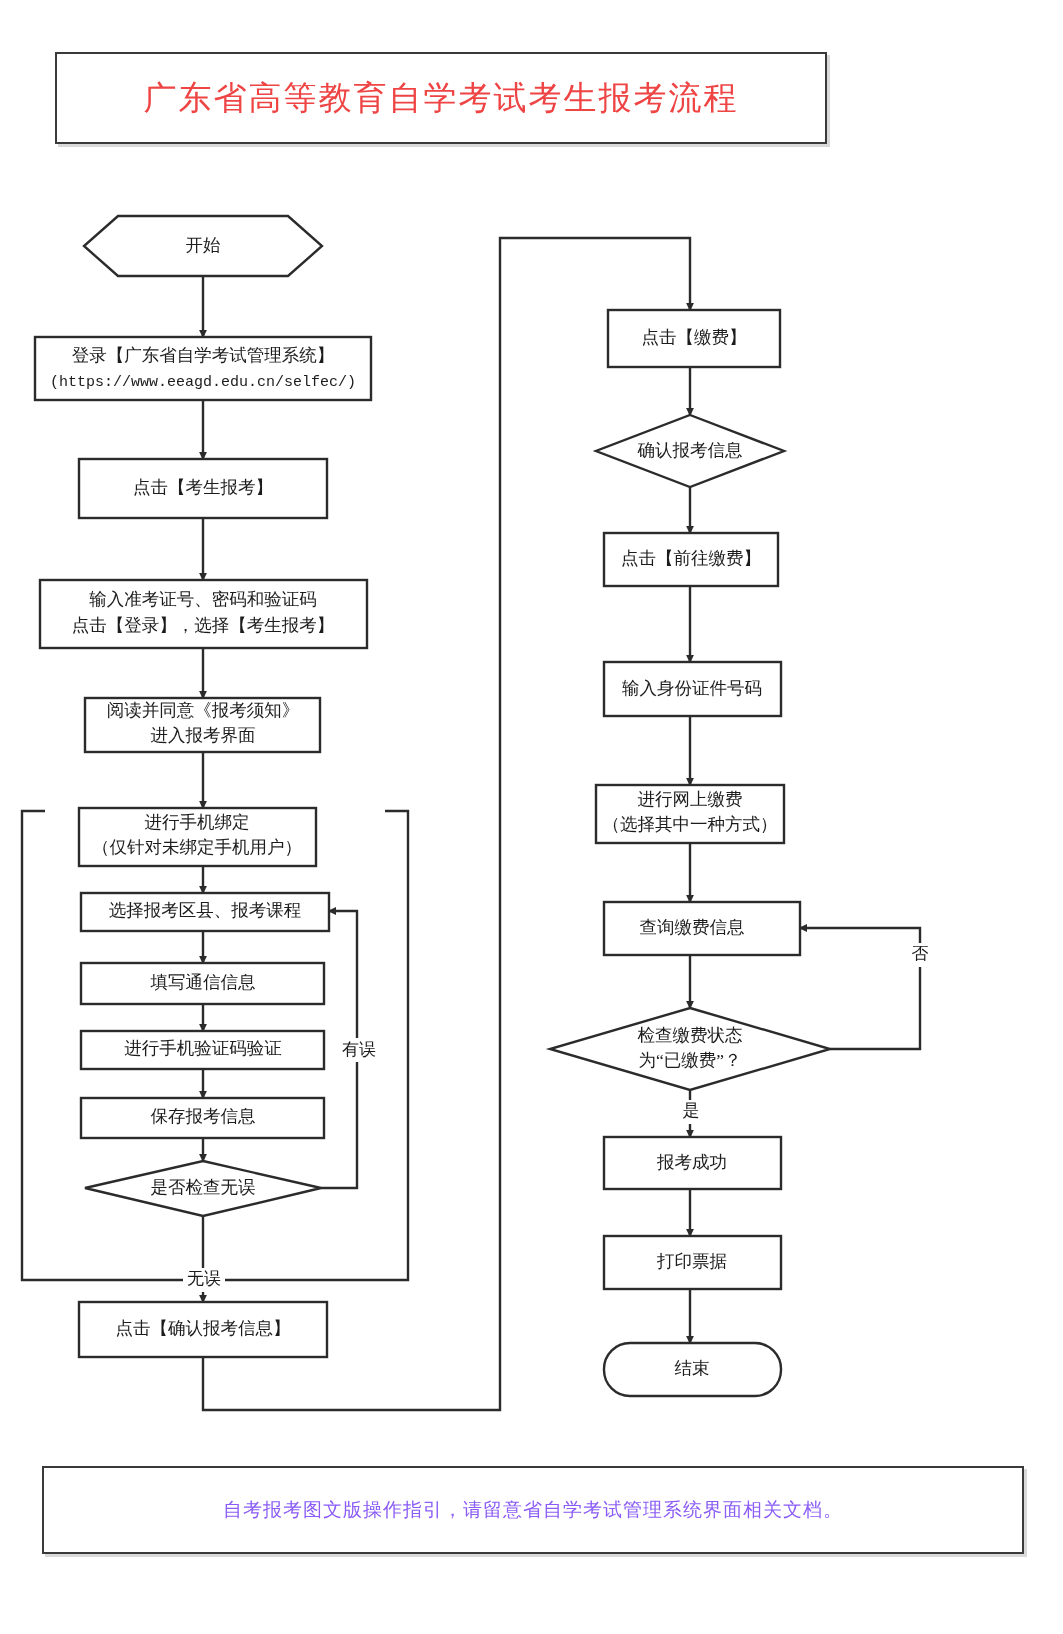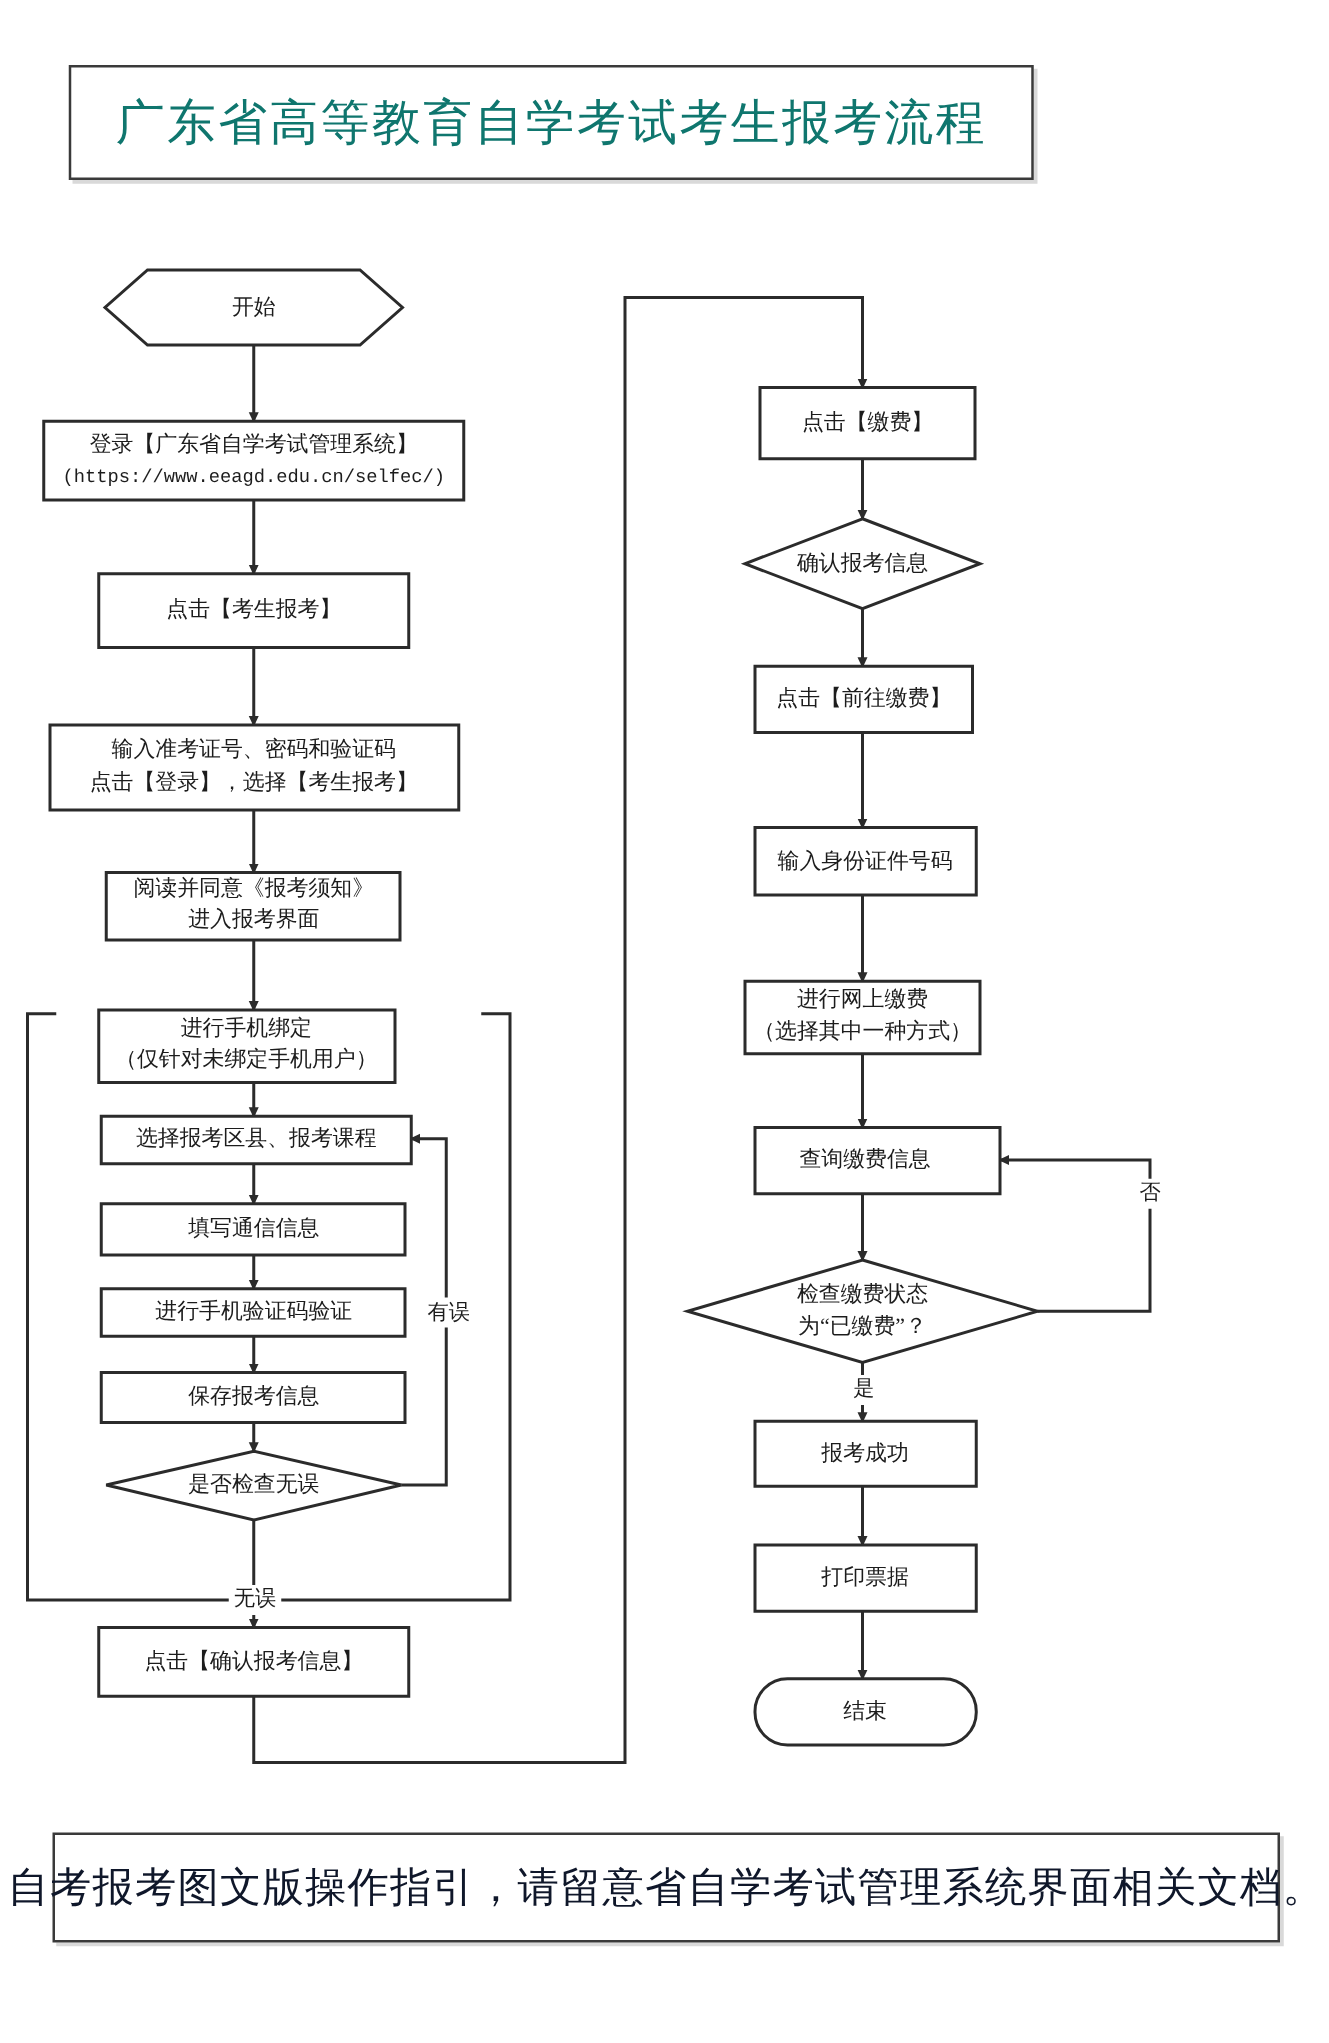--- a/index.html
+++ b/index.html
@@ -16,41 +16,41 @@
   .title-banner{
     position:absolute;
     left:55px;top:52px;
     width:768px;height:88px;
     border:2px solid #3a3a3a;
     background:#ffffff;
     box-shadow:3px 3px 0 #d9d9d9;
     display:flex;align-items:center;justify-content:center;
   }
   .title-text{
-    font-size:39px;
+    font-size:33px;
     letter-spacing:2px;
     font-family:"Liberation Serif","DejaVu Serif",serif;
-    color:#0f766e;
+    color:#ef4444;
     white-space:nowrap;
   }
 
   
   .footer-banner{
     position:absolute;
     left:42px;top:1466px;
     width:978px;height:84px;
     border:2px solid #3a3a3a;
     background:#ffffff;
     box-shadow:3px 3px 0 #d9d9d9;
     display:flex;align-items:center;justify-content:center;
   }
   .footer-text{
-    font-size:33px;
+    font-size:19px;
     letter-spacing:1px;
-    color:#0f172a;
+    color:#8b5cf6;
     white-space:nowrap;
   }
 
   
   #flow{position:absolute;left:0;top:0;width:1063px;height:1634px;}
   .nd-rect{fill:#ffffff;stroke:#2b2b2b;stroke-width:2.4;}
   .nd-dia{fill:#ffffff;stroke:#2b2b2b;stroke-width:2.4;}
   .nd-hex{fill:#ffffff;stroke:#2b2b2b;stroke-width:2.4;}
   .nd-round{fill:#ffffff;stroke:#2b2b2b;stroke-width:2.4;}
   .lnk{fill:none;stroke:#2b2b2b;stroke-width:2.4;}

